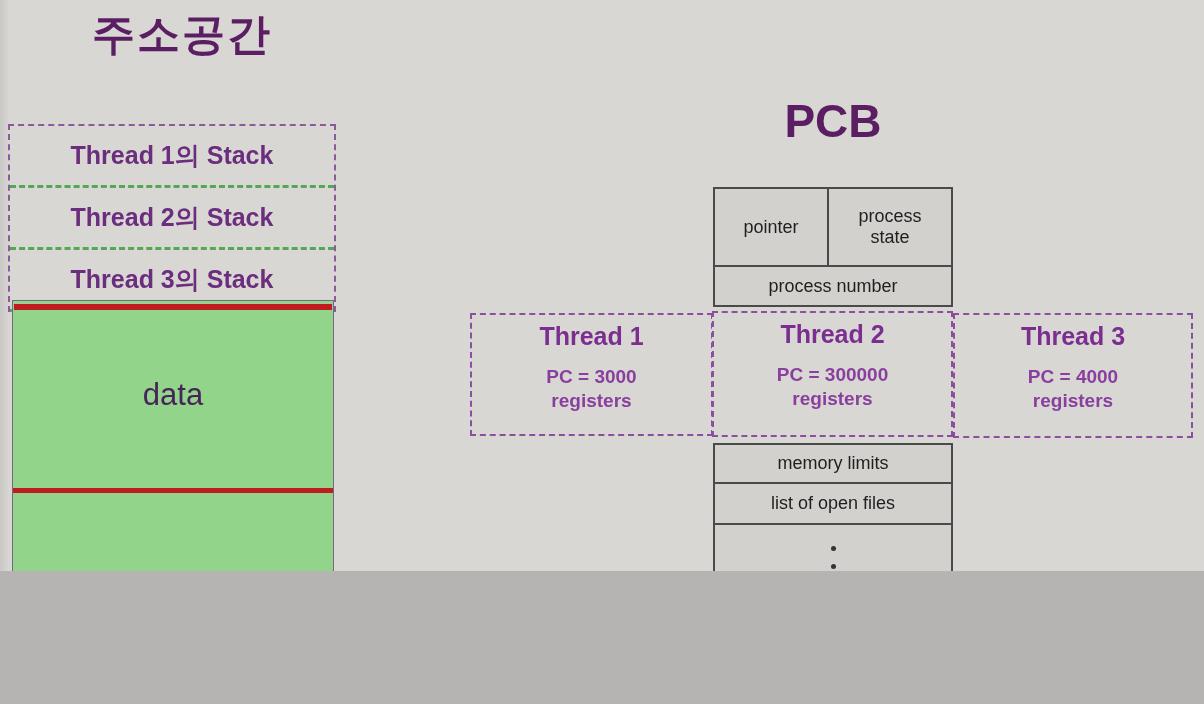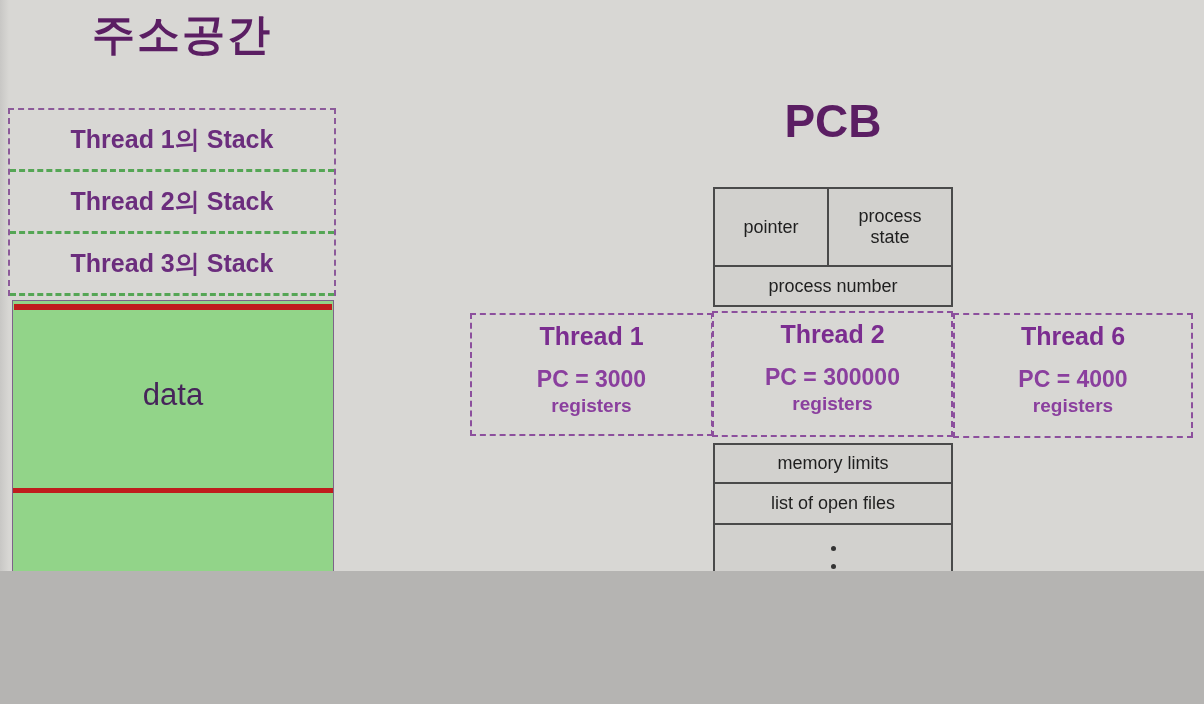--- a/index.html
+++ b/index.html
@@ -13,21 +13,21 @@
     background:linear-gradient(to right,#c8c7c5 0px,#d8d7d4 9px,#d8d7d4 100%);
     overflow:hidden;
   }
   
   .addr-title{
     position:absolute;left:52px;top:6px;width:260px;
     font-size:43px;font-weight:bold;color:#5b1e63;
     letter-spacing:2px;text-align:center;
   }
   .stacks{
-    position:absolute;left:8px;top:108px;width:328px;
+    position:absolute;left:8px;top:124px;width:328px;
     border-top:2px dashed #8c5a9a;
     border-left:2px dashed #8c5a9a;
     border-right:2px dashed #8c5a9a;
     box-sizing:border-box;
   }
   .stack-row{
     height:59px;
     display:flex;align-items:center;justify-content:center;
     border-bottom:3px dashed #55a655;
     font-size:25px;font-weight:bold;color:#6b2d7d;
@@ -85,21 +85,21 @@
     display:flex;flex-direction:column;align-items:center;
     background:transparent;
   }
   .tb1{left:470px;top:313px;width:243px;height:123px;}
   .tb2{left:712px;top:311px;width:241px;height:126px;background:#d8d7d4;}
   .tb3{left:953px;top:313px;width:240px;height:125px;}
   .thread-name{
     margin-top:7px;font-size:25px;font-weight:bold;color:#7b2d90;
   }
   .thread-pc{
-    margin-top:15px;font-size:23px;font-weight:600;color:#8a3f9e;
+    margin-top:15px;font-size:19px;font-weight:600;color:#8a3f9e;
   }
   .thread-reg{
     margin-top:2px;font-size:19px;font-weight:600;color:#8a3f9e;
   }
 </style>
 </head>
 <body>
 
 <div class="stage">
 
@@ -146,21 +146,21 @@
     <div class="thread-reg">registers</div>
   </div>
 
   <div class="threadbox tb2">
     <div class="thread-name">Thread 2</div>
     <div class="thread-pc">PC = 300000</div>
     <div class="thread-reg">registers</div>
   </div>
 
   <div class="threadbox tb3">
-    <div class="thread-name">Thread 6</div>
+    <div class="thread-name">Thread 3</div>
     <div class="thread-pc">PC = 4000</div>
     <div class="thread-reg">registers</div>
   </div>
 
   <div class="tbl tbl-bottom">
     <div class="cell row-mem">memory limits</div>
     <div class="cell row-files">list of open files</div>
     <div class="row-dots">
       <div class="dot"></div>
       <div class="dot"></div>

